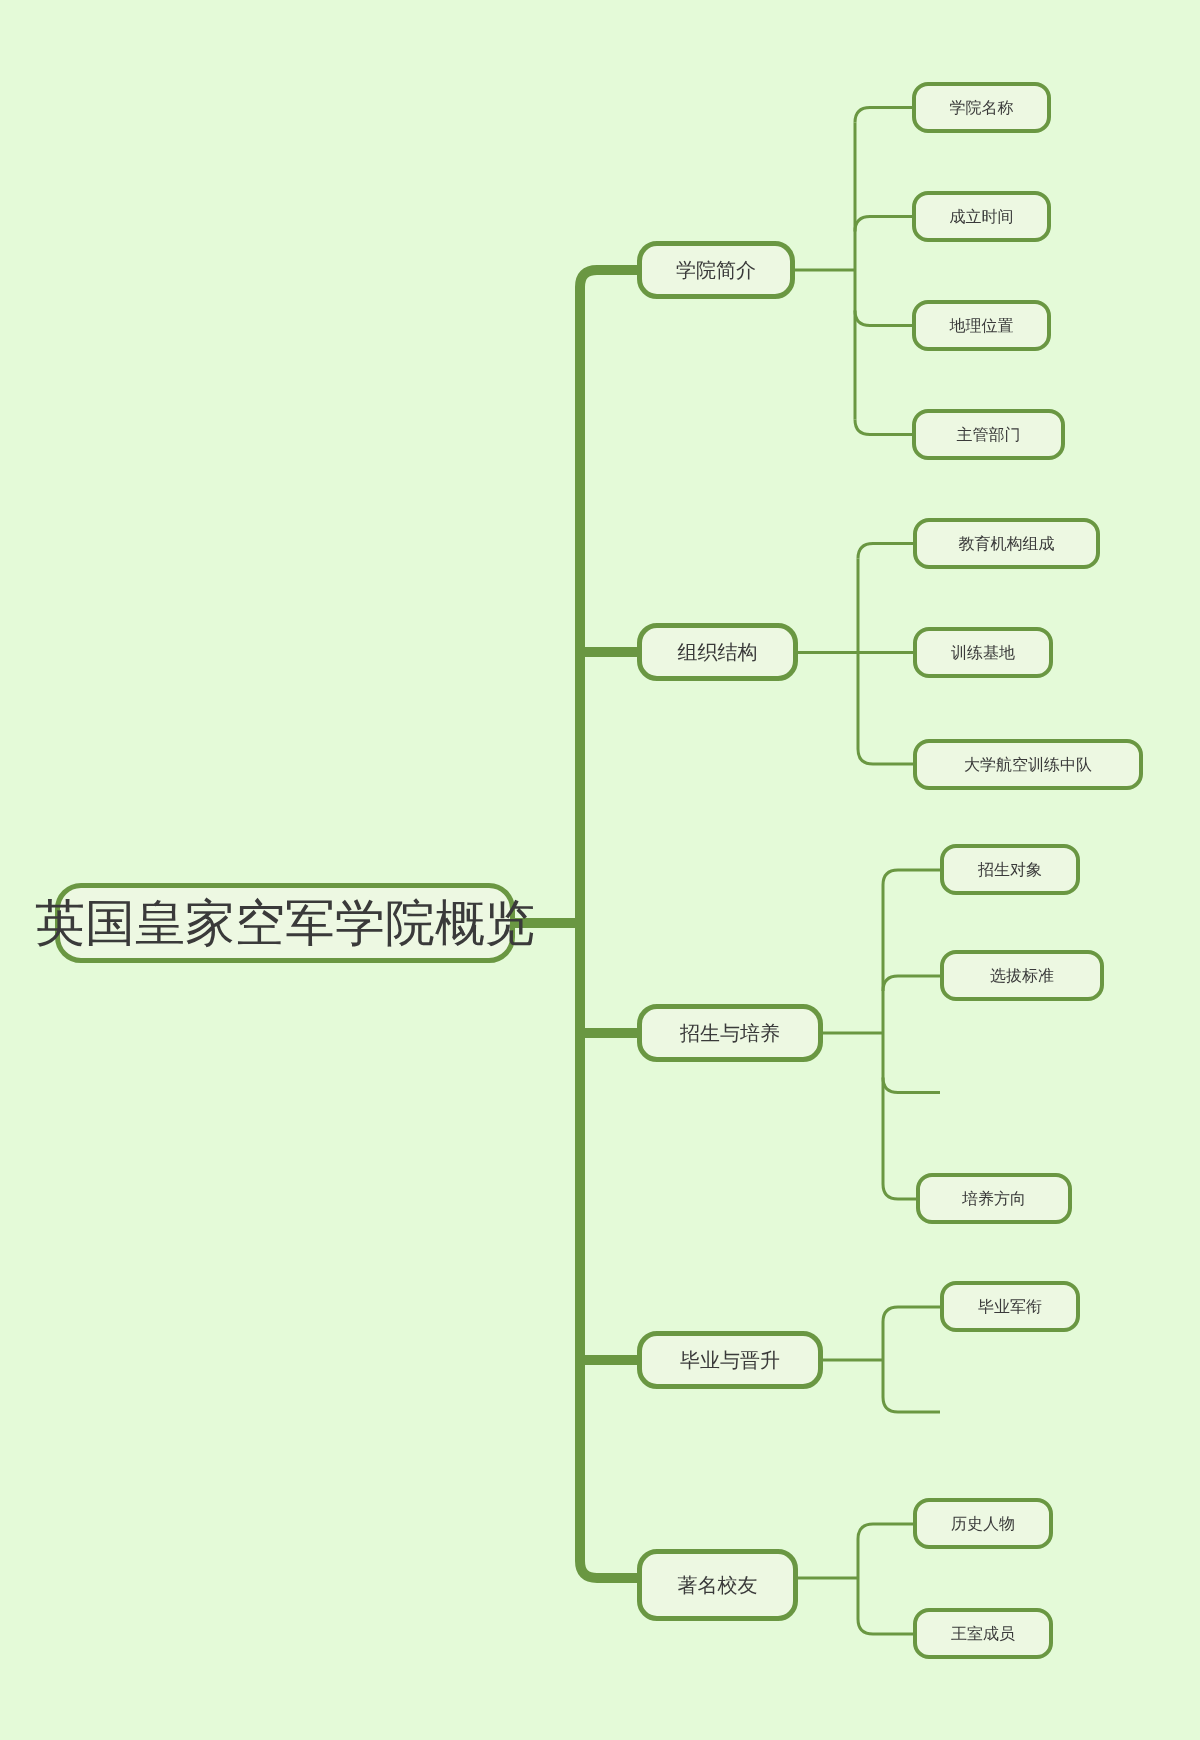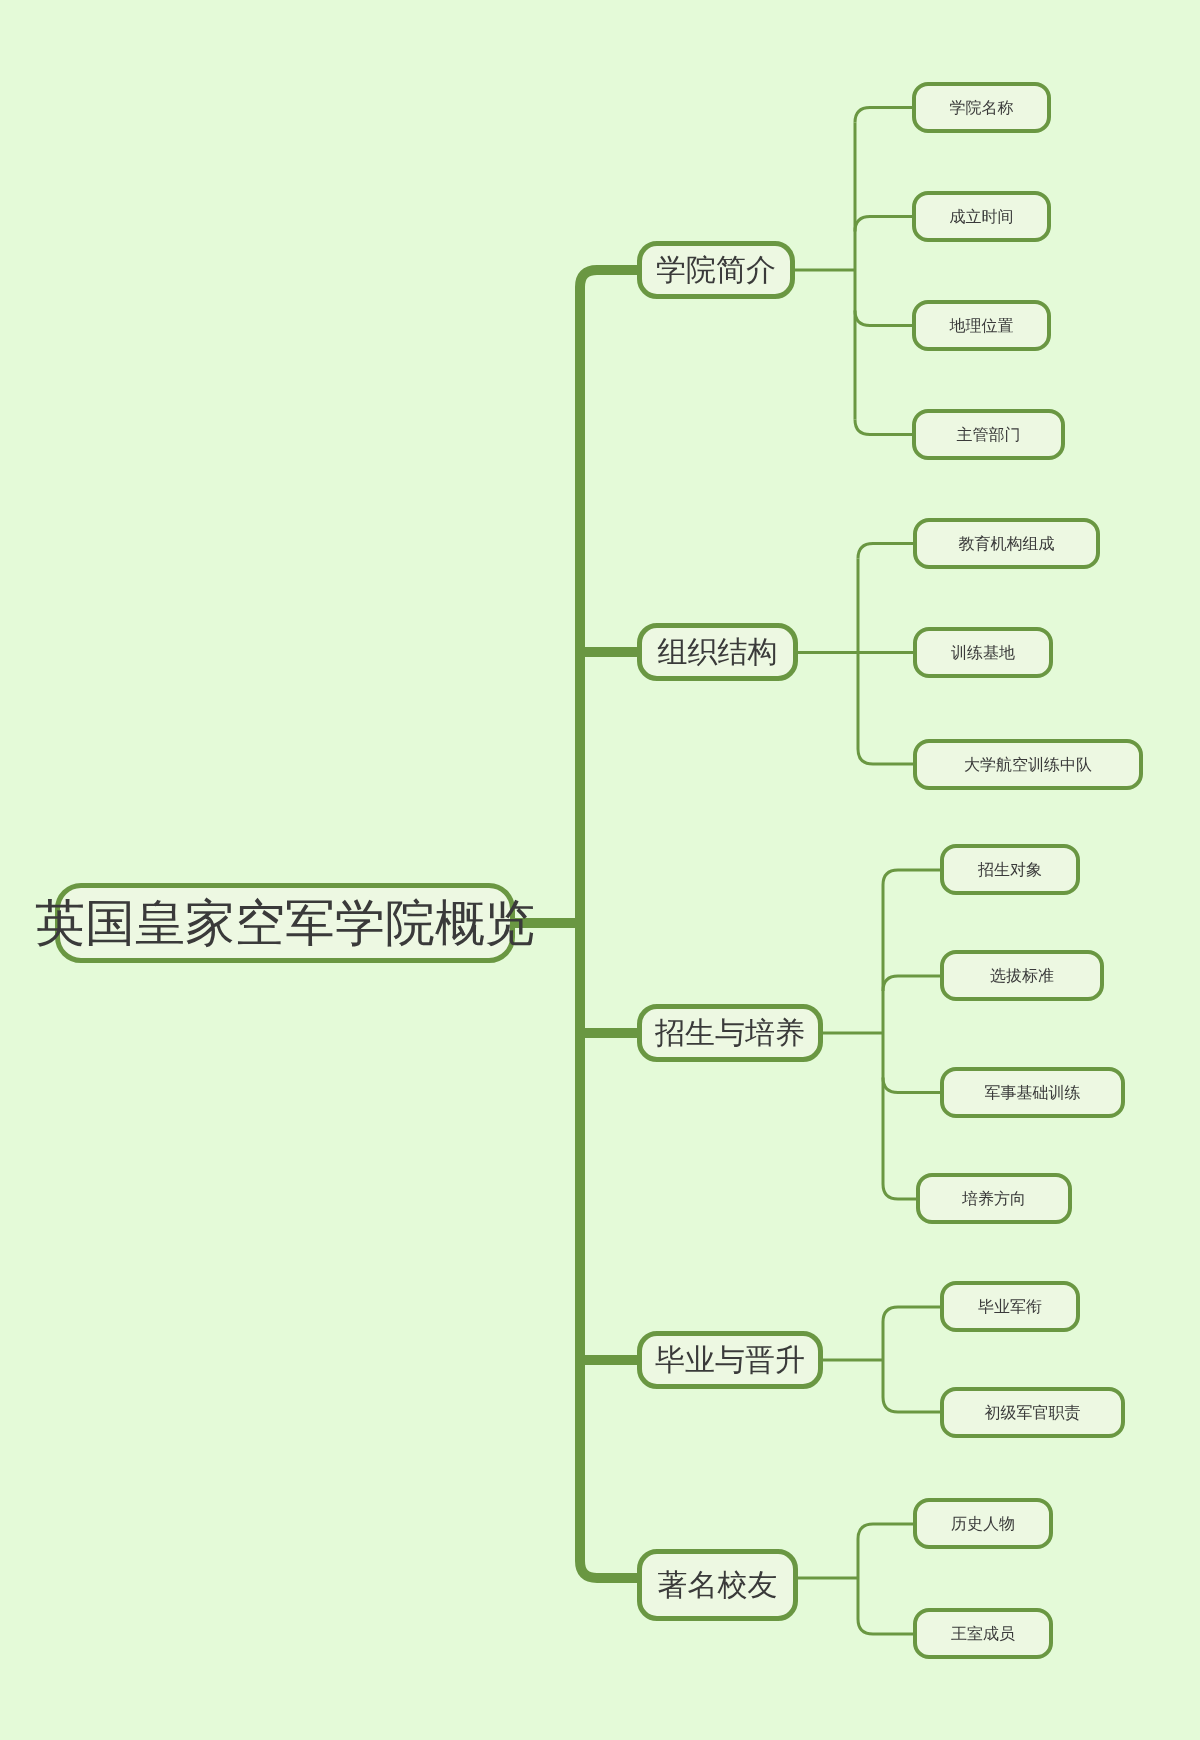--- a/index.html
+++ b/index.html
@@ -22,21 +22,21 @@
   .thin path{stroke-width:3px;}
   .node{
     position:absolute;box-sizing:border-box;
     display:flex;align-items:center;justify-content:center;
     background:var(--node-fill);
     border:4px solid var(--node-border);
     border-radius:16px;
     white-space:nowrap;line-height:1;
   }
   .root{border-width:5px;border-radius:26px;font-size:50px;}
-  .branch{border-width:5px;border-radius:20px;font-size:30px;}
+  .branch{border-width:5px;border-radius:20px;font-size:20px;}
   .child{font-size:16px;}
 </style>
 </head>
 <body>
 
 <div class="canvas">
 
   <svg class="links" viewBox="0 0 1200 1740" aria-hidden="true">
     <g class="thick">
       <path d="M 637 270 H 597 Q 580 270 580 287 V 1561 Q 580 1578 597 1578 H 637"></path>
@@ -87,24 +87,22 @@
   <div class="node child" style="left:912px;top:409px;width:153px;height:51px">主管部门</div>
 
   <div class="node branch" style="left:637px;top:623px;width:161px;height:58px">组织结构</div>
   <div class="node child" style="left:913px;top:518px;width:187px;height:51px">教育机构组成</div>
   <div class="node child" style="left:913px;top:627px;width:140px;height:51px">训练基地</div>
   <div class="node child" style="left:913px;top:739px;width:230px;height:51px">大学航空训练中队</div>
 
   <div class="node branch" style="left:637px;top:1004px;width:186px;height:58px">招生与培养</div>
   <div class="node child" style="left:940px;top:844px;width:140px;height:51px">招生对象</div>
   <div class="node child" style="left:940px;top:950px;width:164px;height:51px">选拔标准</div>
-  <div class="node child" style="left:940px;top:1067px;width:185px;height:51px">军事基础训练</div>
   <div class="node child" style="left:916px;top:1173px;width:156px;height:51px">培养方向</div>
 
   <div class="node branch" style="left:637px;top:1331px;width:186px;height:58px">毕业与晋升</div>
   <div class="node child" style="left:940px;top:1281px;width:140px;height:51px">毕业军衔</div>
-  <div class="node child" style="left:940px;top:1387px;width:185px;height:51px">初级军官职责</div>
 
   <div class="node branch" style="left:637px;top:1549px;width:161px;height:72px">著名校友</div>
   <div class="node child" style="left:913px;top:1498px;width:140px;height:51px">历史人物</div>
   <div class="node child" style="left:913px;top:1608px;width:140px;height:51px">王室成员</div>
 
 </div>
 
 </body></html>

